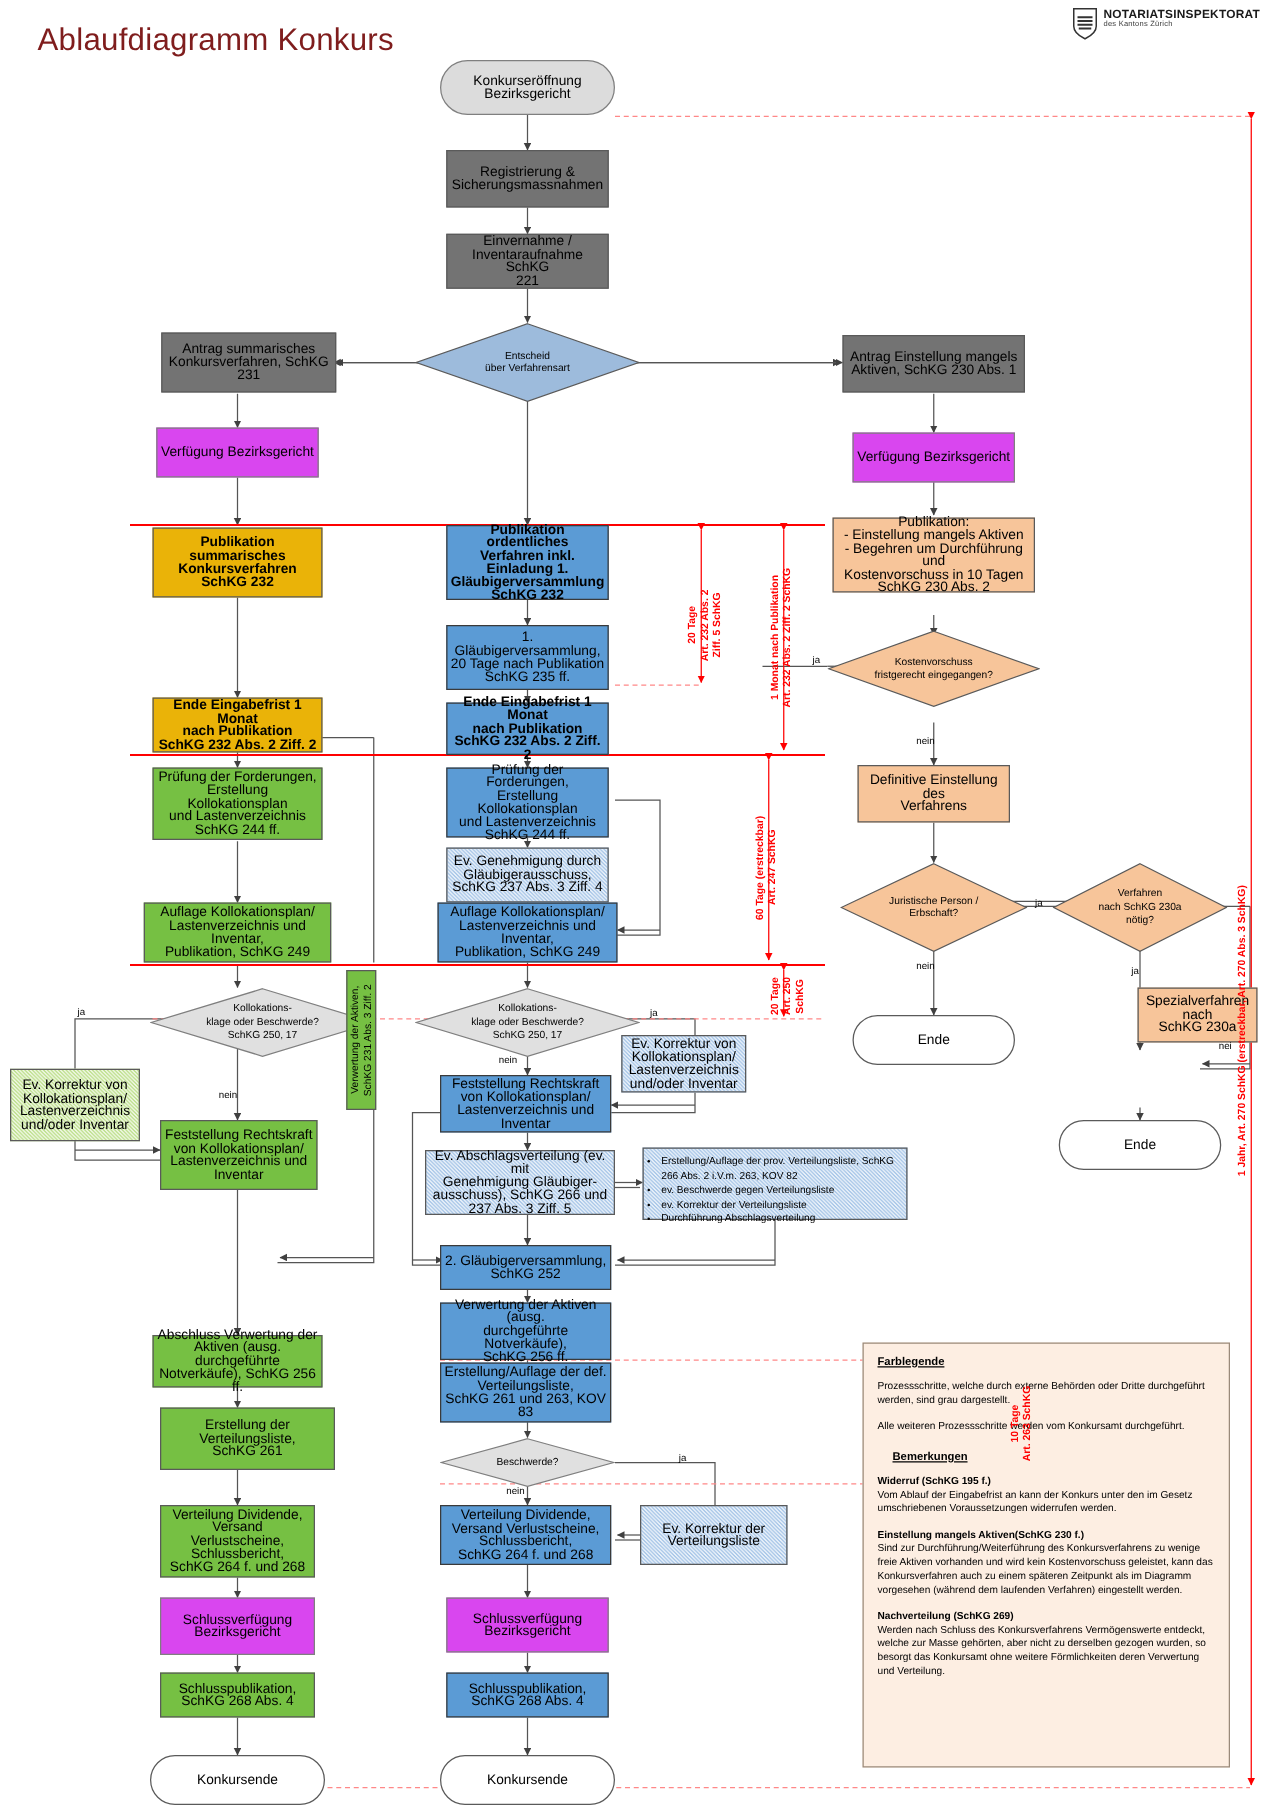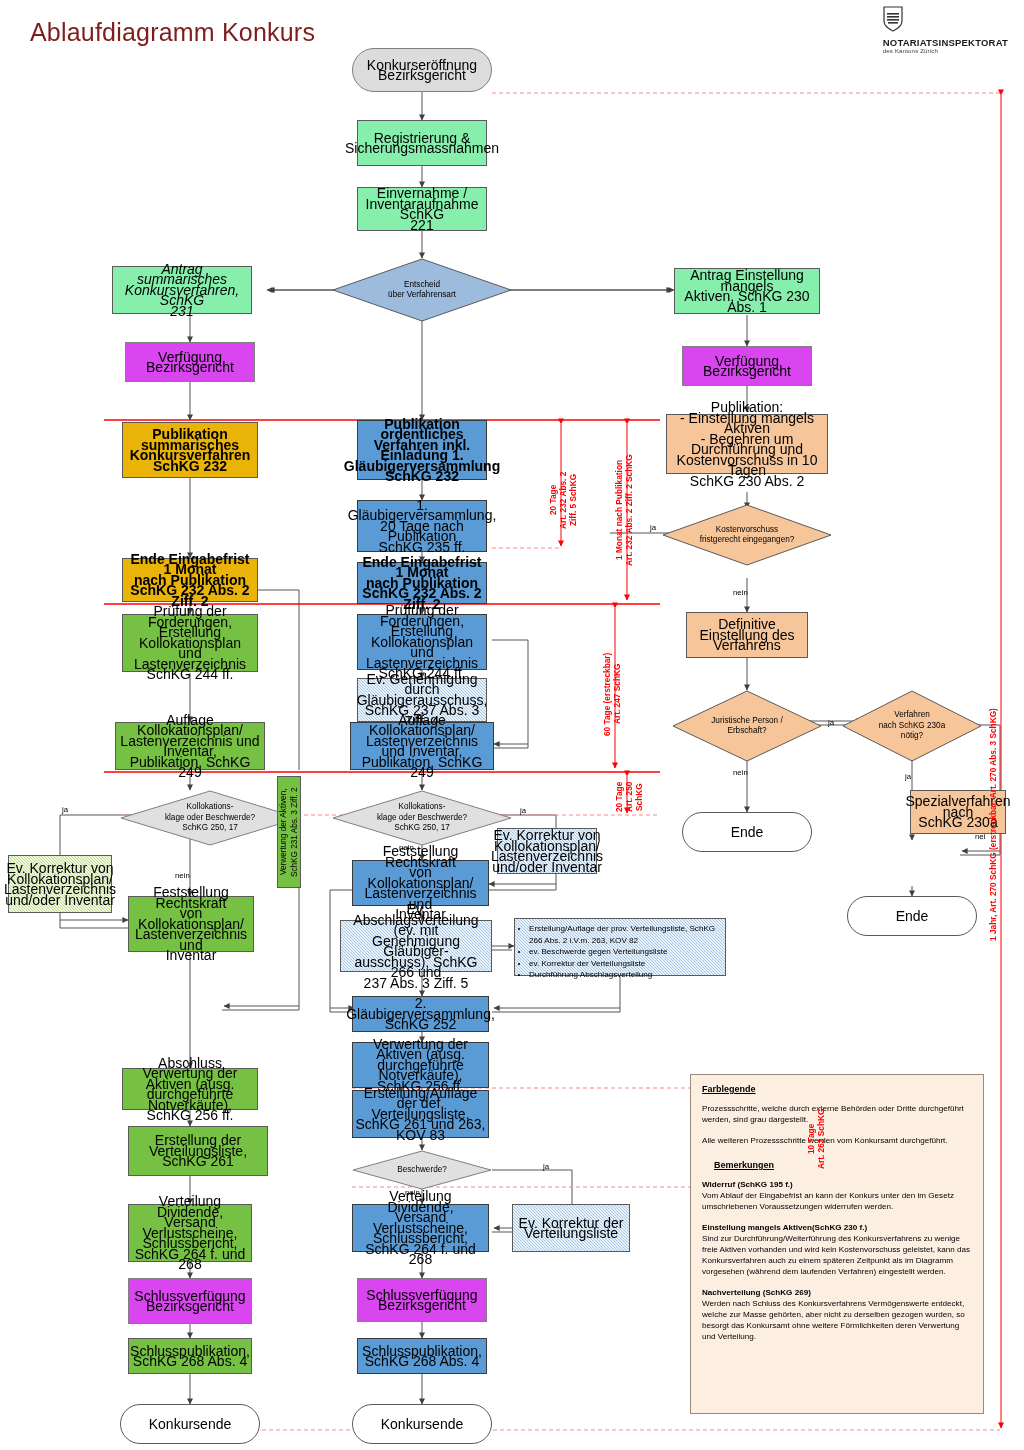--- a/index.html
+++ b/index.html
@@ -10,27 +10,27 @@
     position:relative;
     overflow:hidden;
     color:#000;
   }
   #canvas{position:absolute;left:0;top:0;width:1024px;height:1450px;}
   .node{
     position:absolute;
     box-sizing:border-box;
     display:flex;align-items:center;justify-content:center;
     text-align:center;
-    font-size:14px;
+    font-size:11px;
     line-height:10.5px;
     padding:1px 2px;
     white-space:pre-line;
     z-index:5;
   }
-  .blue{background:#86efac;border:1px solid #5a5a5a;}
+  .blue{background:#737373;border:1px solid #5a5a5a;}
   .blue2{background:#5b9bd5;border:1px solid #3a3a3a;font-weight:bold;}
   .blue2s{background:#5b9bd5;border:1px solid #3a3a3a;}
   .grey{background:#d946ef;border:1px solid #7f7f7f;}
   .green{background:#eab308;border:1px solid #5a5a5a;font-weight:bold;}
   .greens{background:#76c043;border:1px solid #5a5a5a;}
   .orange{background:#f7c59a;border:1px solid #5a5a5a;}
   .hatchgreen{
     background-color:#bfe08f;
     background-image:
       linear-gradient(45deg, rgba(255,255,255,.75) 25%, transparent 25%, transparent 50%, rgba(255,255,255,.75) 50%, rgba(255,255,255,.75) 75%, transparent 75%);
@@ -77,21 +77,21 @@
     text-align:center;white-space:pre-line;
     z-index:7;
   }
   .edgelabel{
     position:absolute;font-size:7.8px;background:transparent;z-index:8;color:#000;
   }
   .title{
     position:absolute;left:30px;top:18px;font-size:25px;color:#7f1d1d;
     letter-spacing:.2px;z-index:9;
   }
-  .logo{position:absolute;right:16px;top:6px;display:flex;align-items:flex-start;gap:5px;z-index:9;flex-direction:column;}
+  .logo{position:absolute;right:16px;top:6px;display:flex;align-items:flex-start;gap:5px;z-index:9;}
   .logo .lmark{width:20px;height:26px;}
   .logo .ltxt1{font-size:9.5px;font-weight:bold;letter-spacing:.2px;line-height:11px;color:#1a1a1a;}
   .logo .ltxt2{font-size:6px;letter-spacing:.2px;color:#3a3a3a;}
   .legend{
     position:absolute;left:690px;top:1074px;width:294px;height:340px;
     background:#fdeee2;border:1px solid #9a8a7a;
     padding:9px 11px;box-sizing:border-box;z-index:6;
     font-size:8.1px;line-height:11.2px;
   }
   .legend h4{margin:0 0 8px 0;font-size:9px;text-decoration:underline;font-weight:bold;}
@@ -369,21 +369,21 @@
 SchKG 264 f. und 268</div>
 
   <div class="node grey" style="left:357px;top:1278px;width:130px;height:44px;">Schlussverfügung
 Bezirksgericht</div>
 
   <div class="node blue2s" style="left:357px;top:1338px;width:130px;height:36px;">Schlusspublikation,
 SchKG 268 Abs. 4</div>
 
   <div class="node term" style="left:352px;top:1404px;width:140px;height:40px;">Konkursende</div>
 
-  <div class="node blue" style="left:112px;top:266px;width:140px;height:48px;font-style:italic;">Antrag summarisches
+  <div class="node blue" style="left:129px;top:266px;width:140px;height:48px;">Antrag summarisches
 Konkursverfahren, SchKG
 231</div>
 
   <div class="node grey" style="left:125px;top:342px;width:130px;height:40px;">Verfügung Bezirksgericht</div>
 
   <div class="node green" style="left:122px;top:422px;width:136px;height:56px;">Publikation summarisches
 Konkursverfahren
 SchKG 232</div>
 
   <div class="node green" style="left:122px;top:558px;width:136px;height:44px;">Ende Eingabefrist 1 Monat

